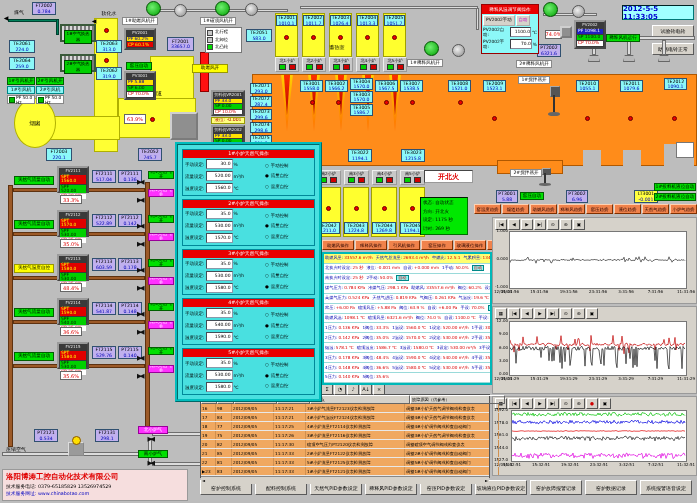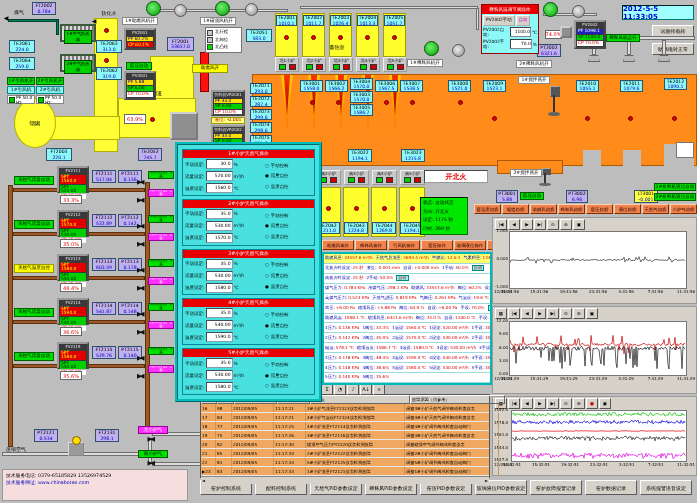--- a/index.html
+++ b/index.html
@@ -125,20 +125,21 @@
       <span>PV2002手动:</span>
       <span class="dpinp">70.0</span>
       <span>%</span>
     </div>
   </div>
 
   <div class="abs btnW" style="left:652px;top:25px;width:42px;height:12px">试验铃电铃</div>
   <div class="abs btnW" style="left:652px;top:43px;width:42px;height:12px">助燃电铃正常</div>
 
   <div class="abs" id="company">
+    <div class="c1">洛阳博涛工控自动化技术有限公司</div>
     <div class="c2">技术服务电话: 0379-65185829  13526974529</div>
     <div class="c3">技术服务网址: www.chinabotao.com</div>
   </div>
 <div class="abs pipeT" style="left: 8px; top: 19px; width: 50px; height: 3px;"></div>
     <div class="abs pipeT" style="left: 56px; top: 19px; width: 3px; height: 16px;"></div>
     <div class="abs pipe" style="left: 158px; top: 9px; width: 130px; height: 3px;"></div>
     <div class="abs pipe" style="left: 300px; top: 6px; width: 178px; height: 3px;"></div>
     <div class="abs pipe" style="left: 476px; top: 8px; width: 3px; height: 22px;"></div>
     <div class="abs pipe" style="left: 543px; top: 13px; width: 54px; height: 3px;"></div>
     <div class="abs pipe" style="left: 585px; top: 36px; width: 110px; height: 4px;"></div>
@@ -514,21 +515,21 @@
     <div class="abs stir" style="left: 546px; top: 86px; width: 16px; height: 40px;">
       <div class="mot"></div>
       <div class="shaft"></div>
       <div class="disc"></div>
     </div>
     <div class="abs stir" style="left: 538px; top: 168px; width: 14px; height: 24px;">
       <div class="mot"></div>
       <div class="shaft"></div>
       <div class="disc"></div>
     </div>
-    <div class="abs firebox" style="left: 424px; top: 170px; width: 64px; height: 13px;">开北火</div>
+    <div class="abs firebox" style="left: 424px; top: 170px; width: 49px; height: 13px;">开北火</div>
     <div class="abs statusbox" style="left: 420px; top: 197px; width: 48px; height: 38px;">
       <div>状态: 自动状态</div>
       <div>方向: 开北火</div>
       <div>设定: 1175 秒</div>
       <div>计时: 269 秒</div>
     </div>
     <div class="abs tag tag-p" style="left: 496px; top: 190px; width: 22px; height: 13px;">
       <span>PT3001</span>
       <span class="tv">5.88</span>
     </div>

